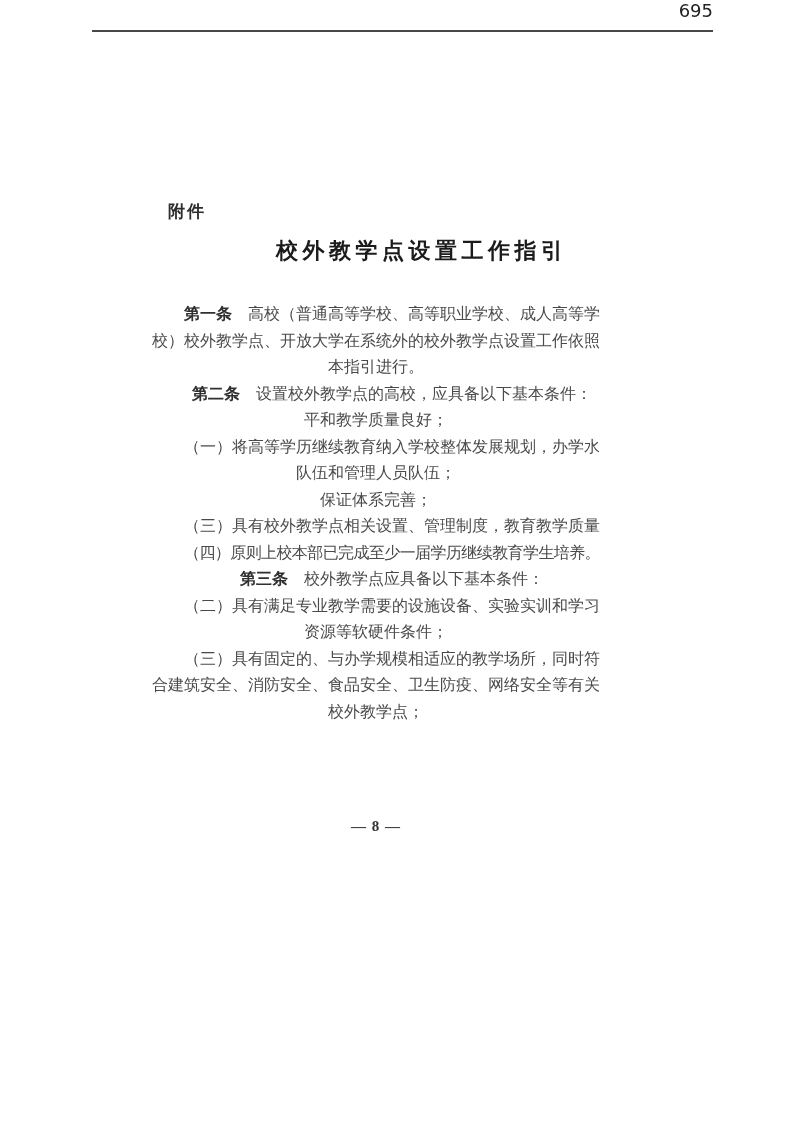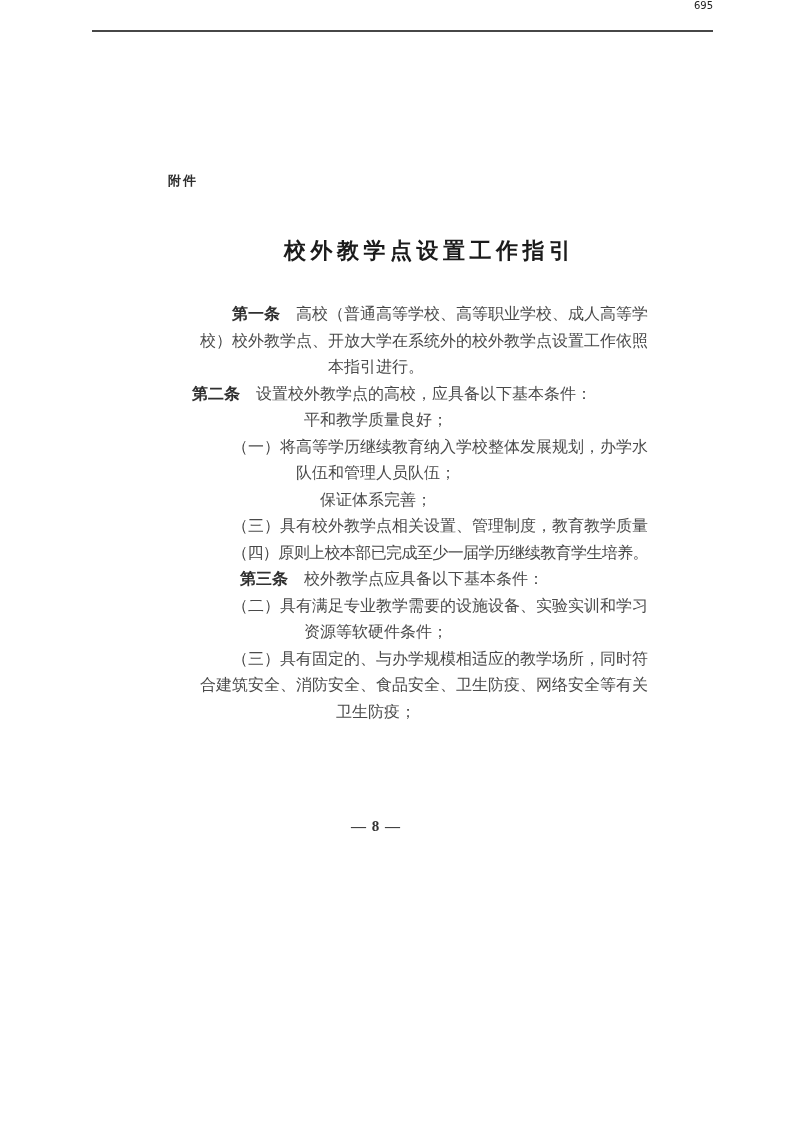--- a/index.html
+++ b/index.html
@@ -13,50 +13,49 @@
     height: 1122px;
     background: #ffffff;
     overflow: hidden;
     font-family: "Liberation Serif", "DejaVu Serif", serif;
   }
   .corner-num {
     position: absolute;
     top: 0px;
     right: 80px;
     font-family: "DejaVu Sans", "Liberation Sans", sans-serif;
-    font-size: 10px;
+    font-size: 18px;
     color: #222222;
   }
   .header-rule {
     position: absolute;
     top: 30px;
     left: 92px;
     width: 621px;
     height: 2px;
     background: #474747;
   }
   .attachment {
     position: absolute;
-    top: 172px;
+    top: 200px;
     left: 168px;
-    font-size: 13px;
+    font-size: 17px;
     font-weight: 700;
     letter-spacing: 2px;
     color: #2d2d2d;
   }
   .doc-title {
     position: absolute;
     top: 236px;
     left: 276px;
     font-size: 22px;
     font-weight: 700;
     letter-spacing: 4.5px;
     color: #1b1b1b;
     white-space: nowrap;
-    margin-left: 8px;
   }
   .doc-body {
     position: absolute;
     top: 301px;
     left: 152px;
     width: 448px;
     font-size: 16px;
     color: #4a4a4a;
   }
   .line {
@@ -64,21 +63,20 @@
     width: 448px;
     line-height: 26.5px;
     height: 26.5px;
     white-space: nowrap;
     text-align: center;
   }
   .line.indent { padding-left: 32px; }
   .line.fill {
     text-align: justify;
     text-align-last: justify;
-    margin-left: 48px;
   }
   .line.tight { letter-spacing: -0.62px; }
   .lead {
     font-weight: 700;
     color: #303030;
     margin-right: 16px;
   }
   .footer-num {
     position: absolute;
     top: 818px;
@@ -129,18 +127,18 @@
       <div>
         <div class="line indent"><span class="lead">第三条</span><span>校外教学点应具备以下基本条件：</span></div>
       </div>
       <div>
         <div class="line indent fill"><span>（二）具有满足专业教学需要的设施设备、实验实训和学习</span></div>
         <div class="line"><span>资源等软硬件条件；</span></div>
       </div>
       <div>
         <div class="line indent fill"><span>（三）具有固定的、与办学规模相适应的教学场所，同时符</span></div>
         <div class="line fill"><span>合建筑安全、消防安全、食品安全、卫生防疫、网络安全等有关</span></div>
-        <div class="line"><span>卫生防疫；</span></div>
+        <div class="line"><span>校外教学点；</span></div>
       </div>
     </div>
 
   <div class="footer-num">— 8 —</div>
 </div>
 
 </body></html>

